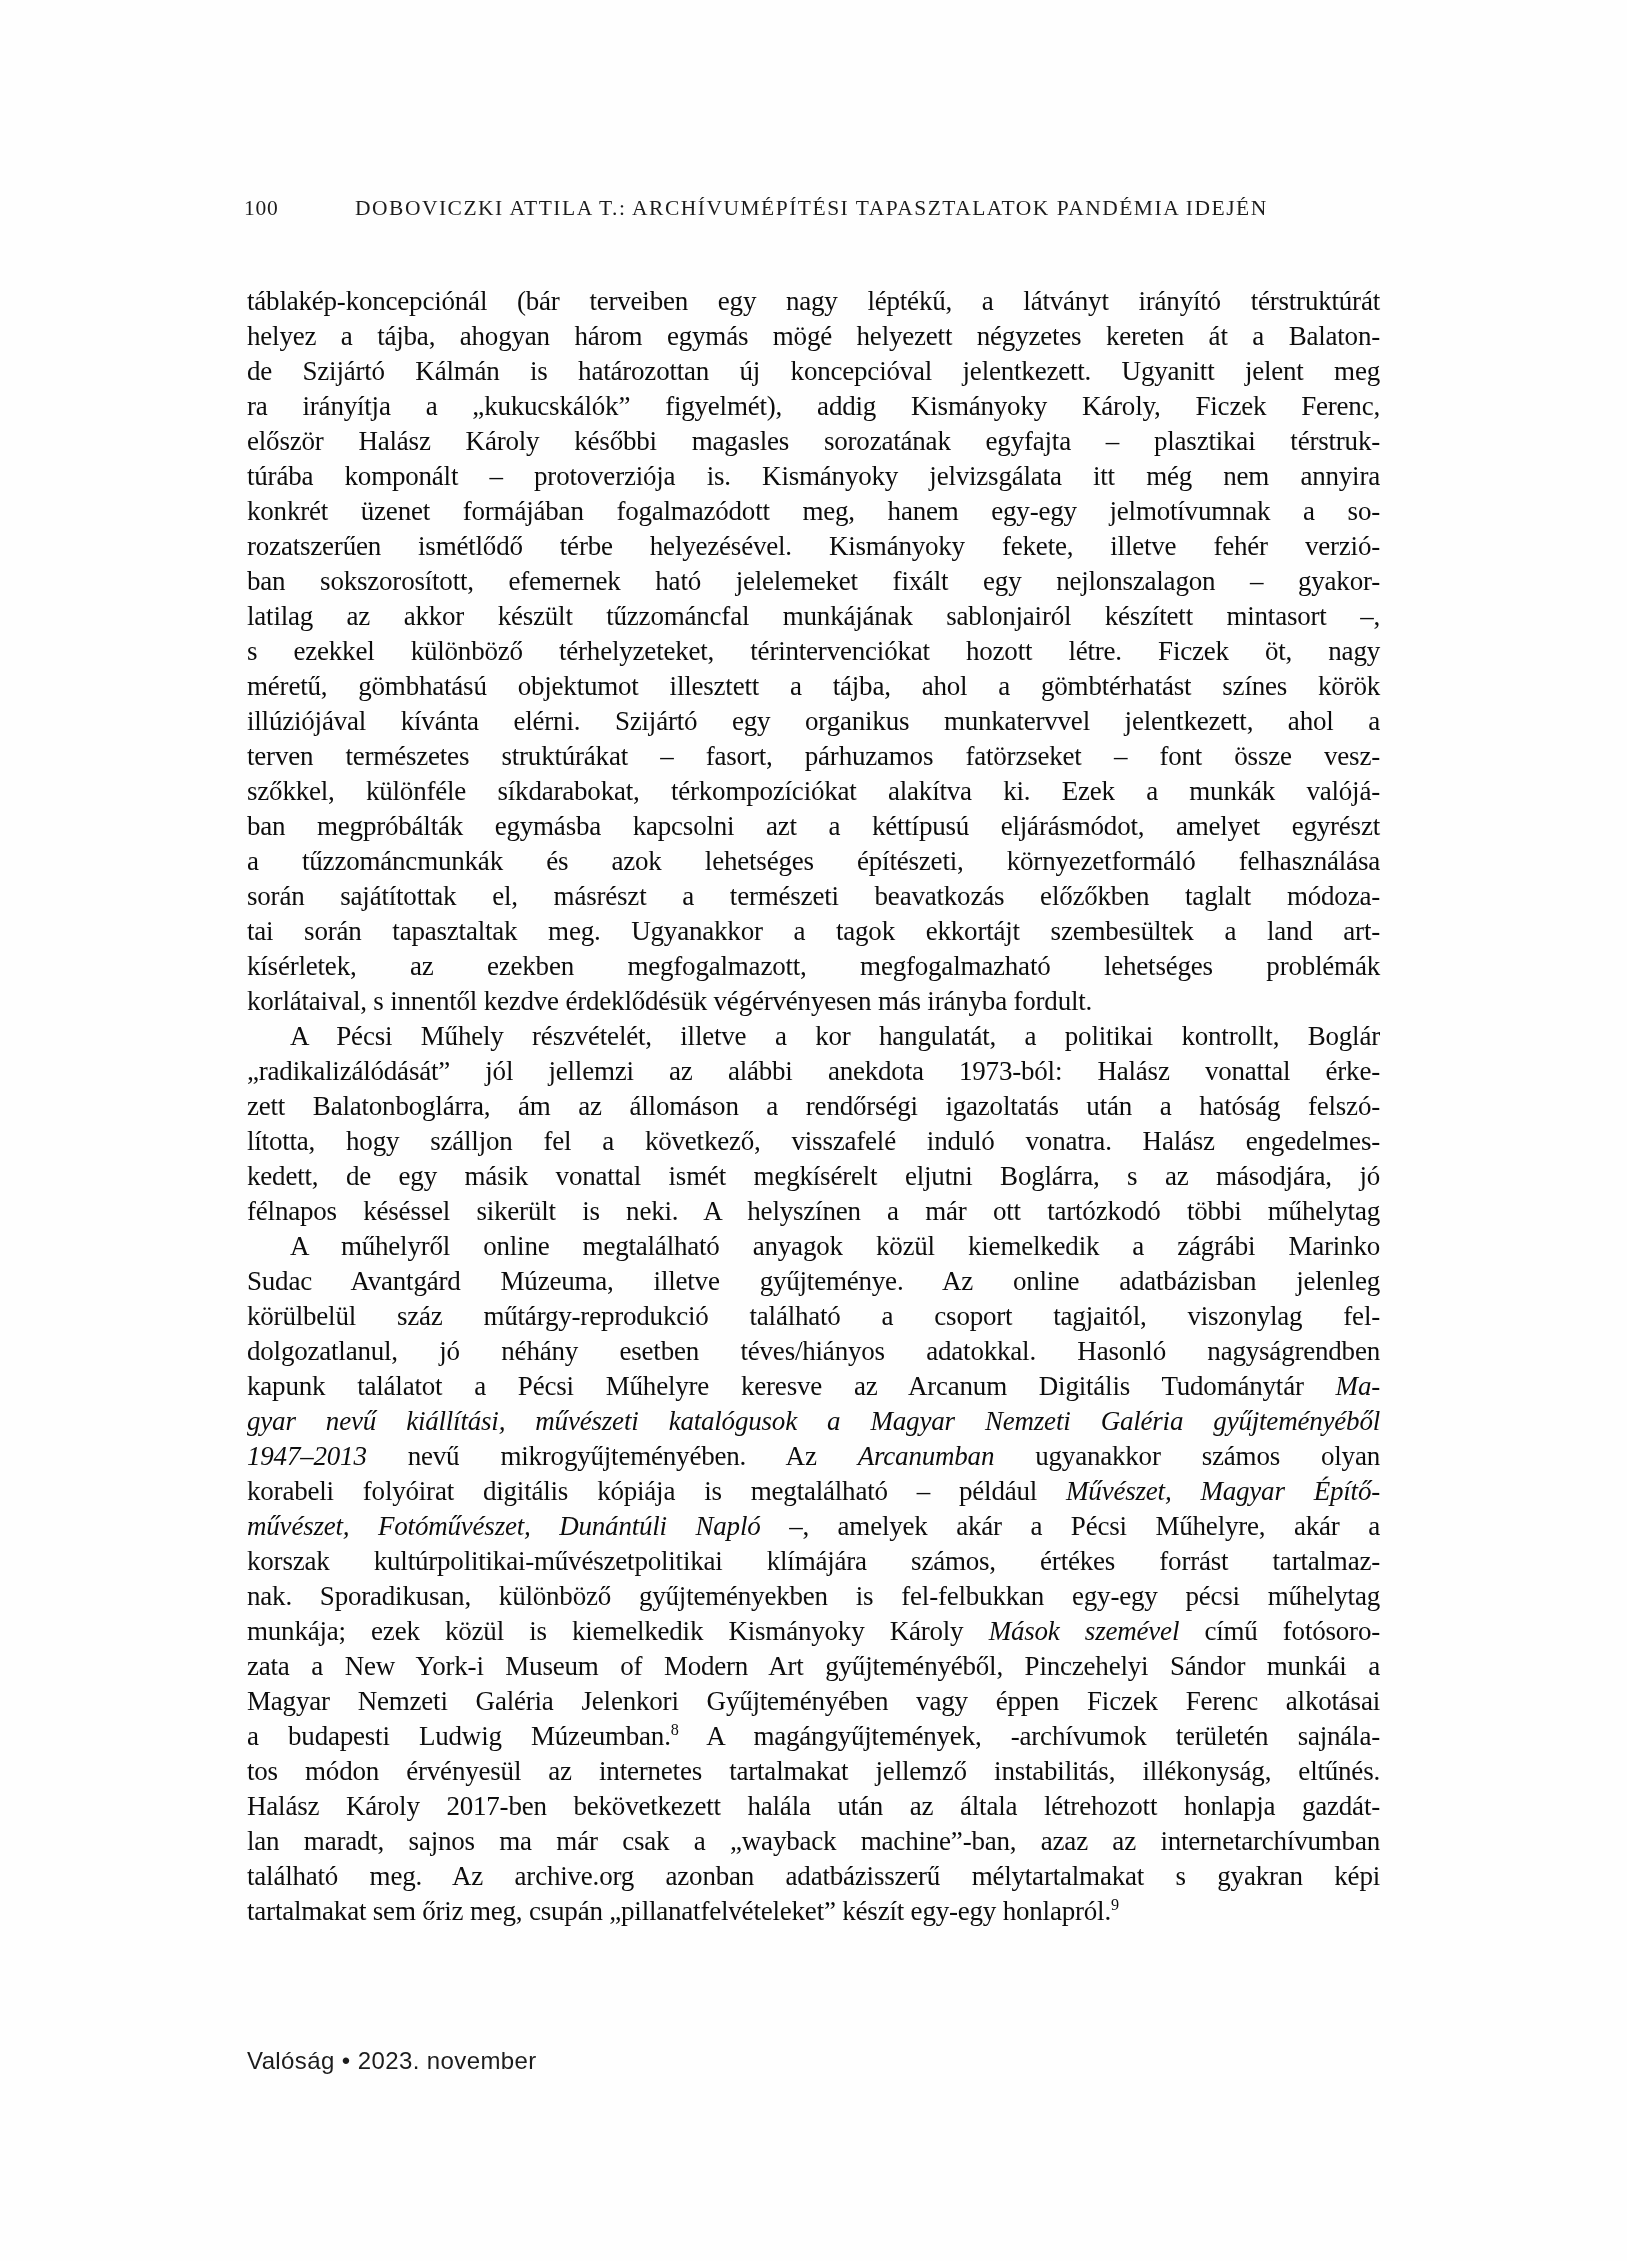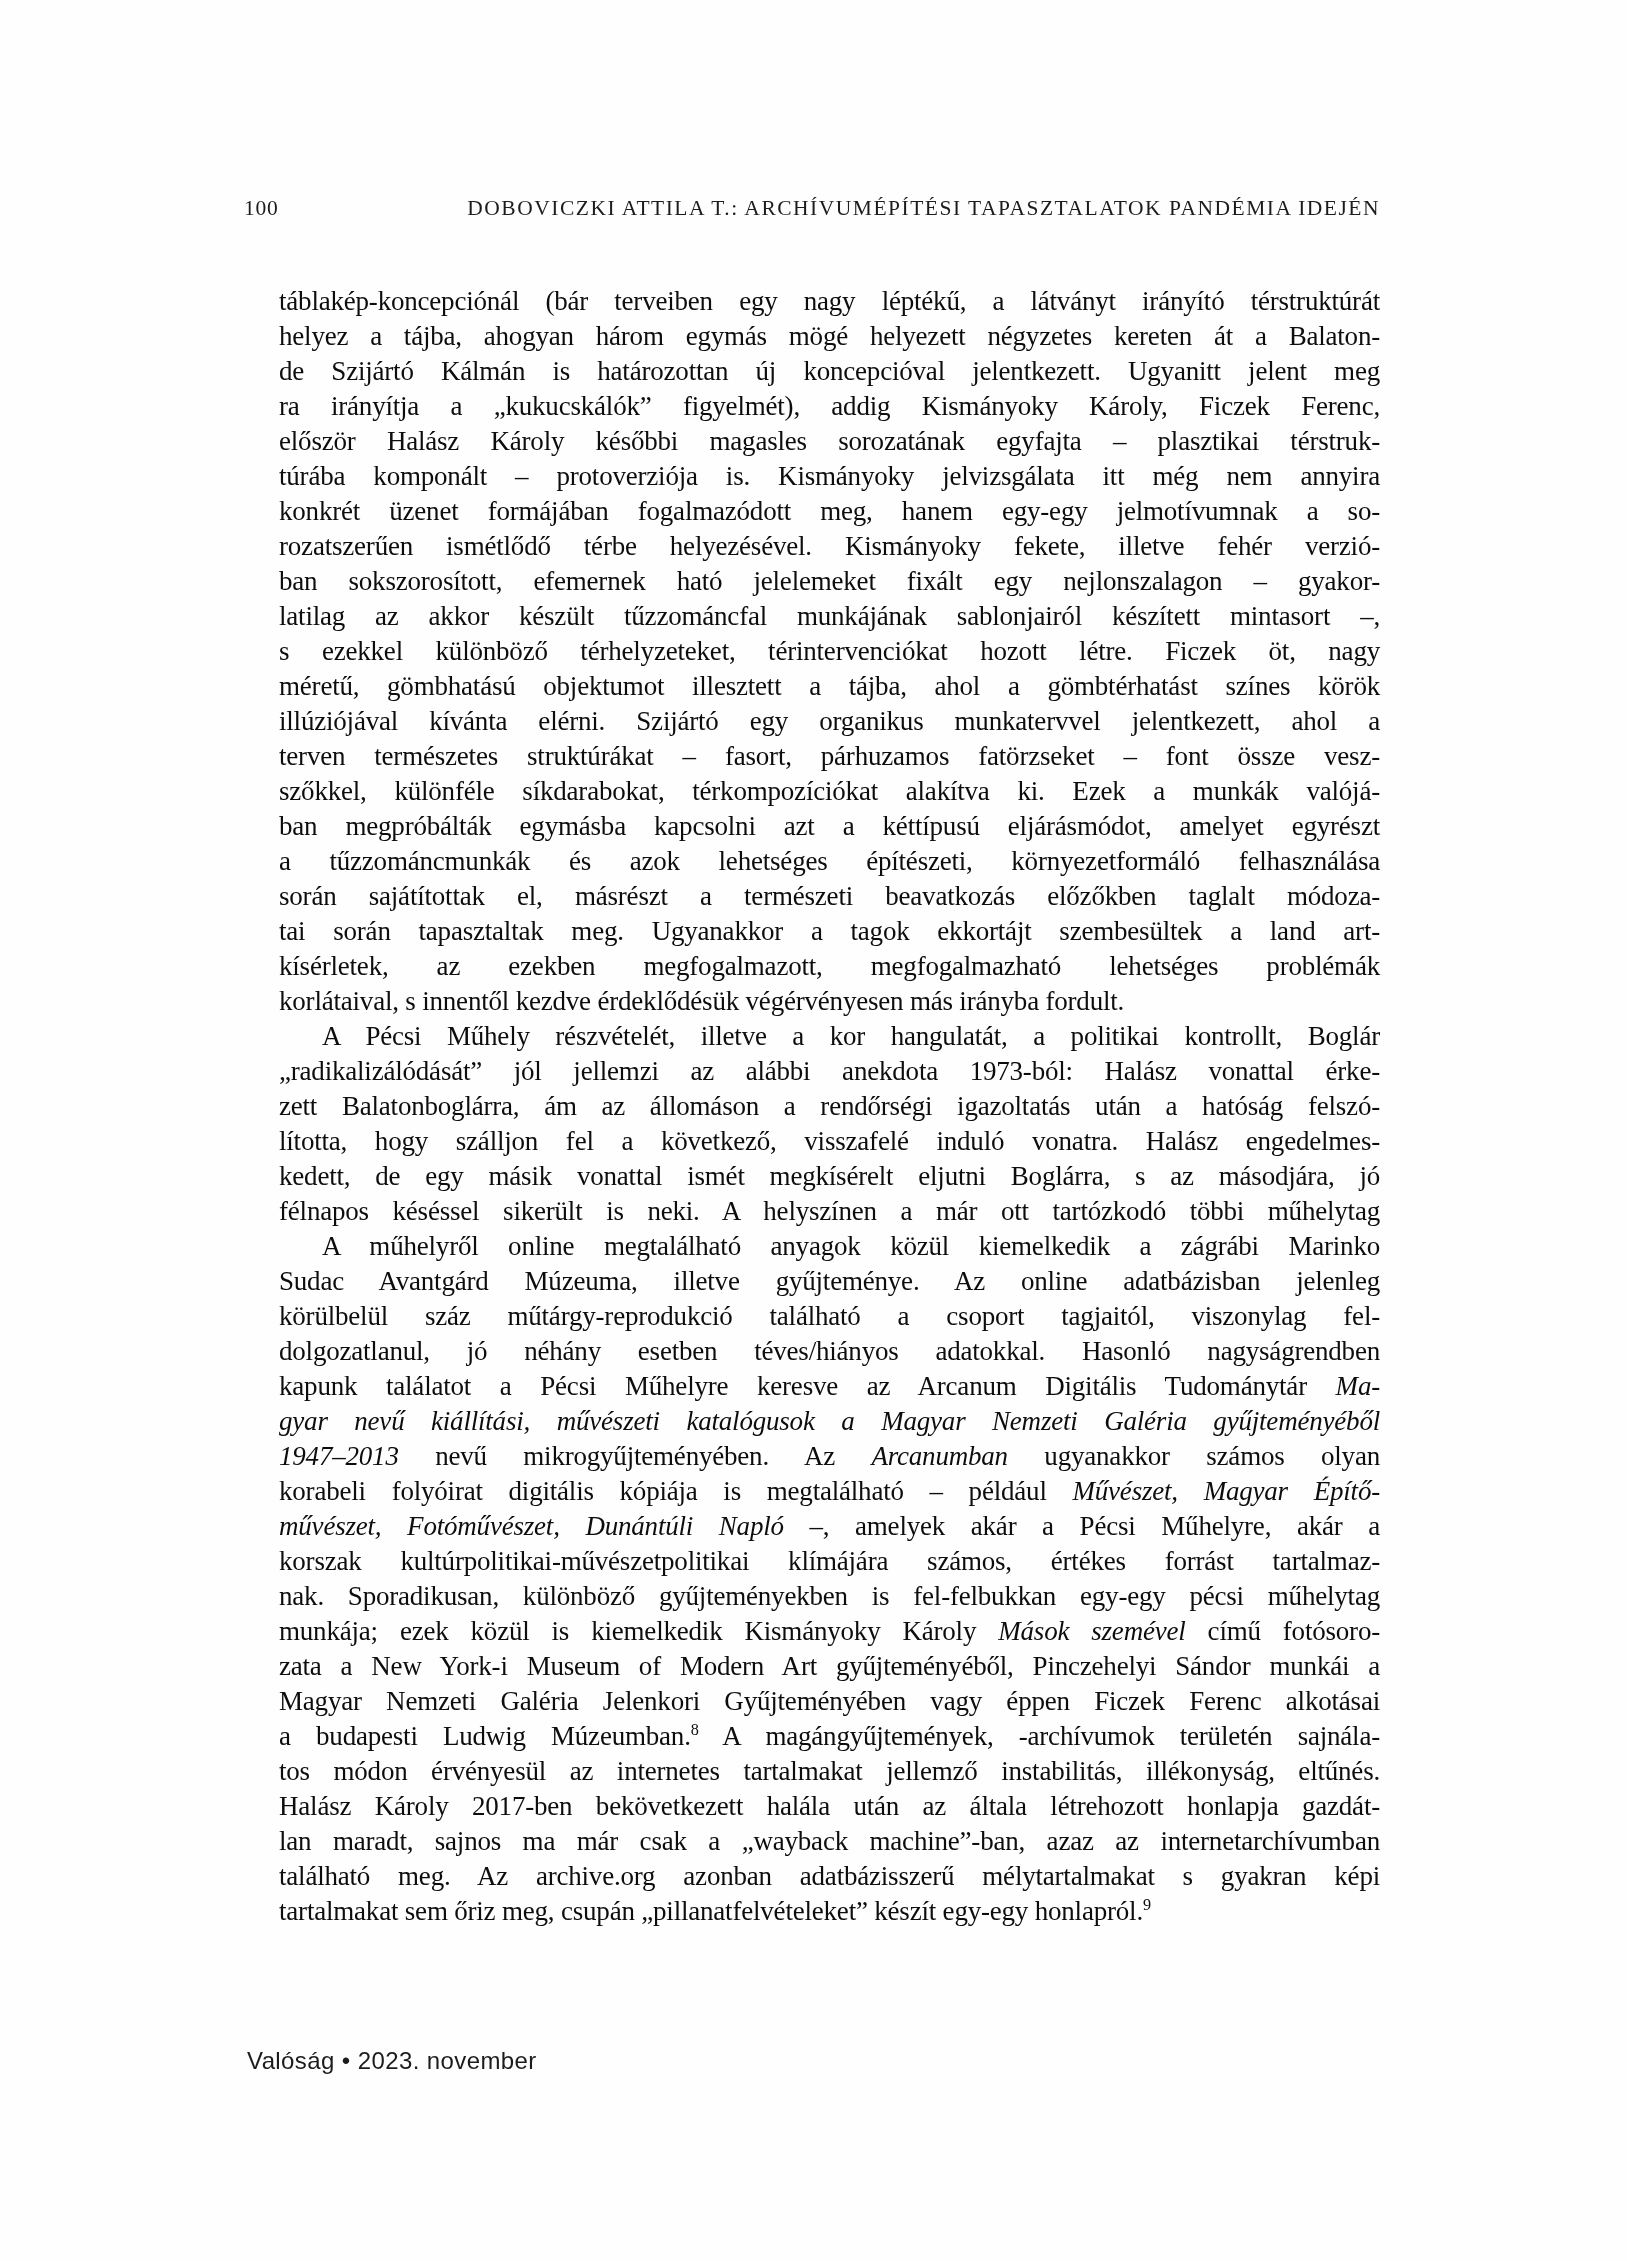--- a/index.html
+++ b/index.html
@@ -12,27 +12,27 @@
     overflow:hidden;
   }
   .running-head{
     position:absolute;top:196px;left:244px;width:1136px;
     display:flex;align-items:baseline;
     font-family:Liberation Serif, serif;
     font-size:21.5px;color:#1c1c1c;
     white-space:nowrap;
   }
   .running-head .num{width:111px;letter-spacing:0.8px;}
-  .running-head .title{flex:1;letter-spacing:1.5px;text-align:right;}
+  .running-head .title{flex:1;letter-spacing:1.5px;}
   .body-block{
     position:absolute;left:247px;top:284px;width:1133px;
     font-size:27px;line-height:35px;letter-spacing:-0.2px;
   }
   .para{margin:0;}
-  .line{text-align:justify;text-align-last:justify;margin-left:32px;}
+  .line{text-align:justify;text-align-last:justify;}
   .line.plast{text-align-last:left;}
   .line.ind{text-indent:43px;}
   .it{font-style:italic;}
   sup{font-size:0.6em;line-height:0;vertical-align:super;}
   .page-footer{
     position:absolute;left:247px;top:2047px;width:1133px;
     text-align:left;
     font-family:"Liberation Sans", sans-serif;
     font-size:24px;color:#1c1c1c;letter-spacing:0.4px;
   }

